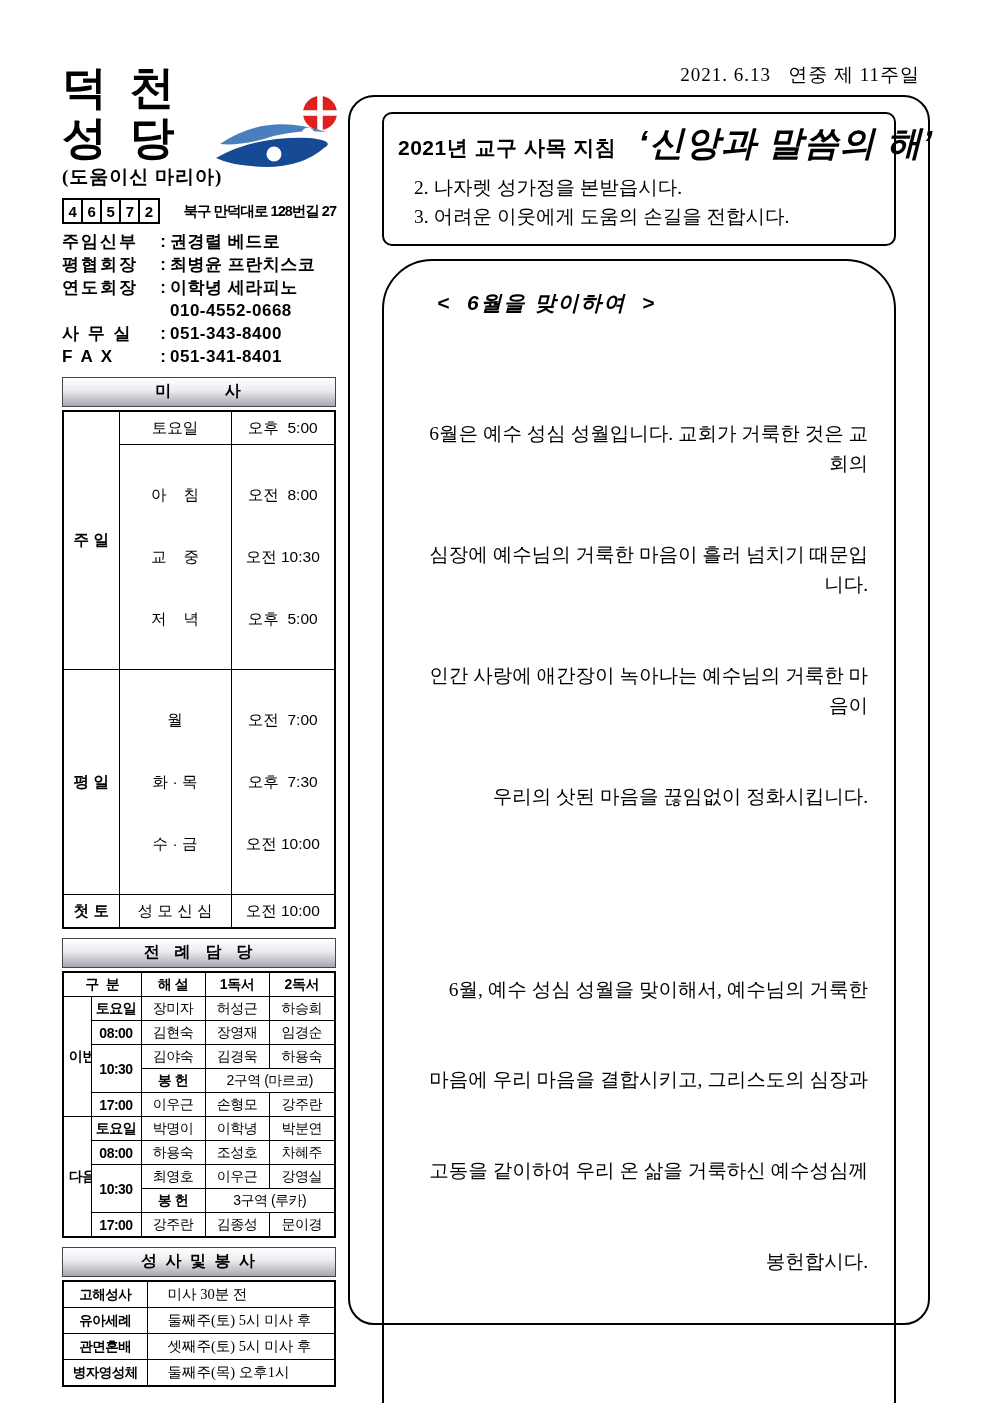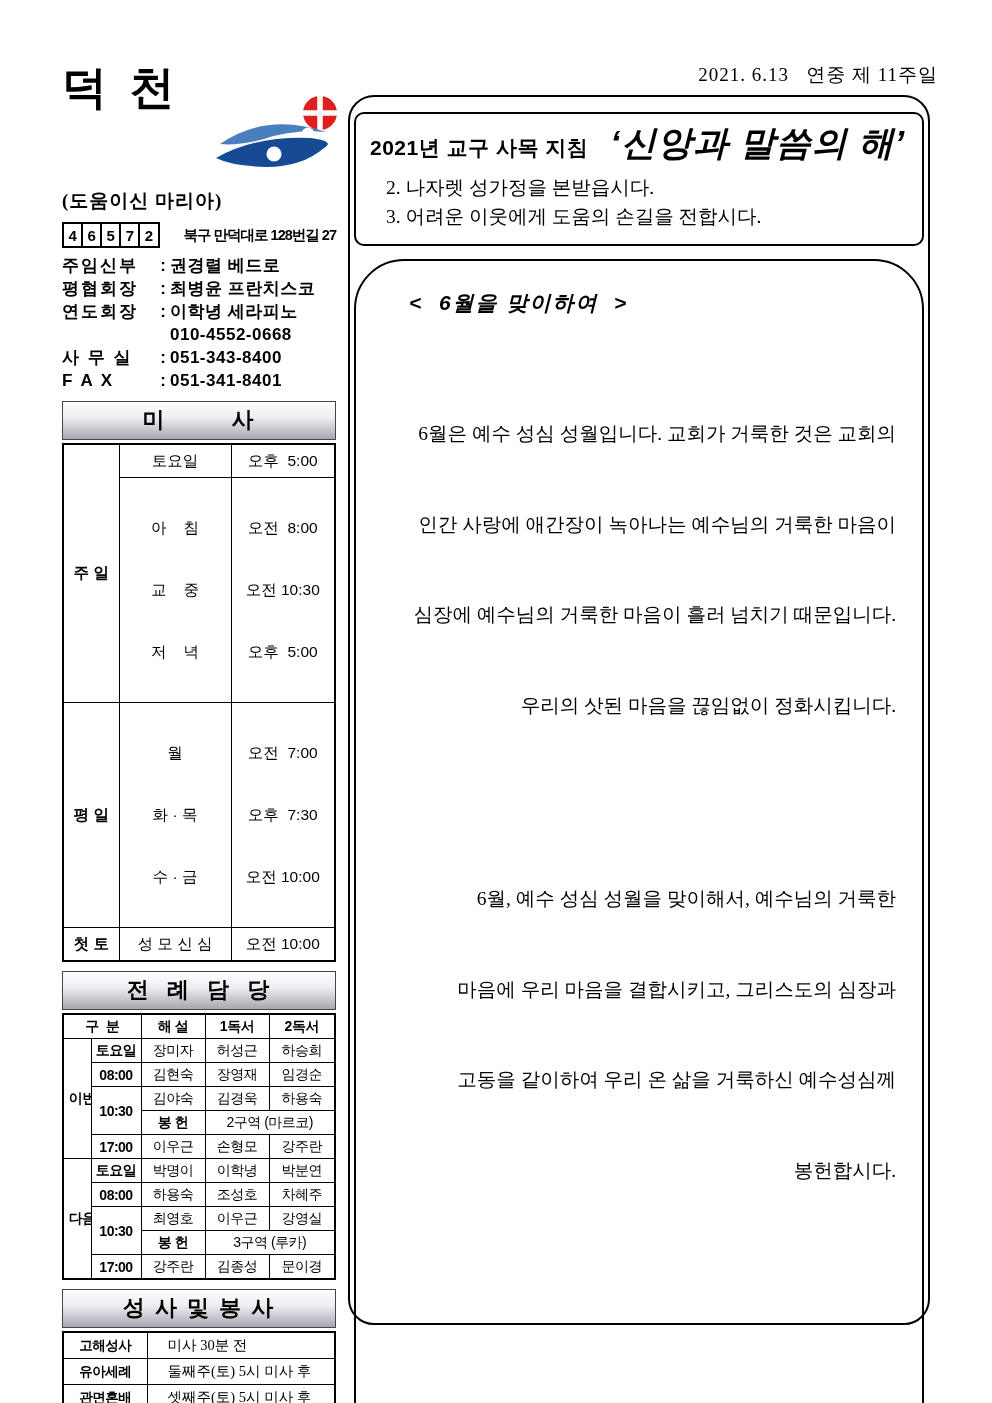--- a/index.html
+++ b/index.html
@@ -3,79 +3,79 @@
 <meta charset="utf-8">
 <style>
   html,body { margin:0; padding:0; }
   body {
     width:992px; height:1403px; background:#ffffff; position:relative;
     font-family:"Liberation Sans","DejaVu Sans",sans-serif; color:#000;
   }
 
   
   #date-line {
-    position:absolute; top:62px; right:54px;
+    position:absolute; top:62px; right:72px;
     font-family:"Liberation Serif","DejaVu Serif",serif;
     font-size:19px; letter-spacing:1px; white-space:pre;
   }
 
   
   #left { position:absolute; left:62px; top:64px; width:274px; }
 
   .brand { position:relative; height:100px; }
   .brand-name {
     font-family:"Liberation Serif","DejaVu Serif",serif;
     font-weight:bold; font-size:45px; line-height:1.1; white-space:pre;
   }
   .brand-logo { position:absolute; right:-10px; top:28px; }
   .brand-sub {
     font-family:"Liberation Serif","DejaVu Serif",serif;
-    font-weight:bold; font-size:19px; margin-top:24px; letter-spacing:1px;
+    font-weight:bold; font-size:19px; margin-top:0; letter-spacing:1px;
   }
 
   .postal { display:flex; align-items:center; margin-top:8px; }
   .pbox {
     width:21px; height:22px; border:2px solid #000; margin-left:-2px;
     display:flex; align-items:center; justify-content:center;
     font-weight:bold; font-size:15px; background:#fff;
   }
   .pbox:first-child { margin-left:0; }
   .addr { font-weight:bold; font-size:14.5px; margin-left:24px; letter-spacing:-1px; white-space:nowrap; }
 
   .info { margin-top:6px; font-size:17px; font-weight:bold; }
   .info-line { display:flex; line-height:23px; white-space:pre; }
   .il-label { width:94px; letter-spacing:2px; }
   .il-colon { width:14px; text-align:center; }
   .il-value { letter-spacing:0.5px; }
 
   .bar {
     margin-top:9px; border:1px solid #44444c;
     background:linear-gradient(180deg,#ffffff 0%,#ededf2 42%,#a7a7b0 100%);
-    text-align:center; font-weight:bold; font-size:22px;
+    text-align:center; font-weight:bold; font-size:16px;
     padding:3px 0 4px; white-space:pre; letter-spacing:2px;
   }
 
   table { width:100%; border-collapse:collapse; table-layout:fixed; margin-top:3px; }
   table { border:2px solid #000; }
   td { border:1px solid #000; padding:1px 2px; font-size:15px; text-align:center; white-space:pre; overflow:hidden; vertical-align:middle; }
   .b { font-weight:bold; }
   .ml { line-height:26px; }          
   .vcell div { width:17px; margin:0 auto; word-break:break-all; line-height:1.25; font-weight:bold; }
 
   #mass-table td { height:30px; font-size:15.5px; }
   #lit-table td { height:23px; font-size:14px; letter-spacing:-0.5px; padding:0 1px; }
   #sac-table td { height:23px; }
   #sac-table .lbl { font-size:13.5px; letter-spacing:-0.5px; }
   #sac-table .val { text-align:left; padding-left:20px; font-size:14.5px;font-family:Liberation Serif, serif; }
 
   
   #panel {
     position:absolute; left:348px; top:95px; width:582px; height:1230px;
     border:2px solid #000; border-radius:26px; box-sizing:border-box;
-    padding:0 4px;
+    padding:0 32px;
     font-family:"Liberation Serif","DejaVu Serif",serif;
   }
   #pastoral-box {
     margin-top:15px; border:2px solid #000; border-radius:10px;
     padding:6px 14px 12px;
   }
   .pastoral-title { display:flex; align-items:baseline; gap:22px;
     font-family:"Liberation Sans","DejaVu Sans",sans-serif; font-weight:bold; }
   .pt-prefix { font-size:21px; letter-spacing:0.5px; white-space:pre; }
   .pt-main { font-size:35px; letter-spacing:1px; white-space:pre;font-style:italic; }
@@ -96,20 +96,21 @@
 </style>
 </head>
 <body>
 
 <div id="date-line">2021. 6.13   연중 제 11주일</div>
 
 <div id="left">
 
   <div class="brand">
     <div class="brand-name">덕  천</div>
+    <div class="brand-name">성  당</div>
     <svg class="brand-logo" width="132" height="92" viewBox="0 0 132 92">
       <circle cx="106" cy="21" r="17" fill="#e01f1f"></circle>
       <line x1="88" y1="21" x2="124" y2="21" stroke="#ffffff" stroke-width="5.5"></line>
       <line x1="106" y1="3" x2="106" y2="39" stroke="#ffffff" stroke-width="5.5"></line>
       <path d="M6 52 Q52 20 112 40 Q80 37 50 47 Q24 54 6 52 Z" fill="#4a7fbe"></path>
       <circle cx="94" cy="42" r="6.5" fill="#ffffff"></circle>
       <path d="M2 66 Q40 44 96 46 Q122 49 110 56 Q88 75 52 75 Q18 74 2 66 Z" fill="#164a94"></path>
       <circle cx="60" cy="62" r="7.5" fill="#ffffff"></circle>
     </svg>
   </div>
@@ -319,22 +320,22 @@
     <div class="pastoral-items">
       <div>2. 나자렛 성가정을 본받읍시다.</div>
       <div>3. 어려운 이웃에게 도움의 손길을 전합시다.</div>
     </div>
   </div>
 
   <div id="june-box">
     <div class="june-heading">&lt;  6월을 맞이하여  &gt;</div>
     <div class="para p1">
       <div>6월은 예수 성심 성월입니다. 교회가 거룩한 것은 교회의</div>
+      <div>심장에 예수님의 거룩한 마음이 흘러 넘치기 때문입니다.</div>
       <div>인간 사랑에 애간장이 녹아나는 예수님의 거룩한 마음이</div>
-      <div>심장에 예수님의 거룩한 마음이 흘러 넘치기 때문입니다.</div>
       <div>우리의 삿된 마음을 끊임없이 정화시킵니다.</div>
     </div>
     <div class="para p2">
       <div>6월, 예수 성심 성월을 맞이해서, 예수님의 거룩한</div>
       <div>마음에 우리 마음을 결합시키고, 그리스도의 심장과</div>
       <div>고동을 같이하여 우리 온 삶을 거룩하신 예수성심께</div>
       <div>봉헌합시다.</div>
     </div>
     <div class="para p3">
       

